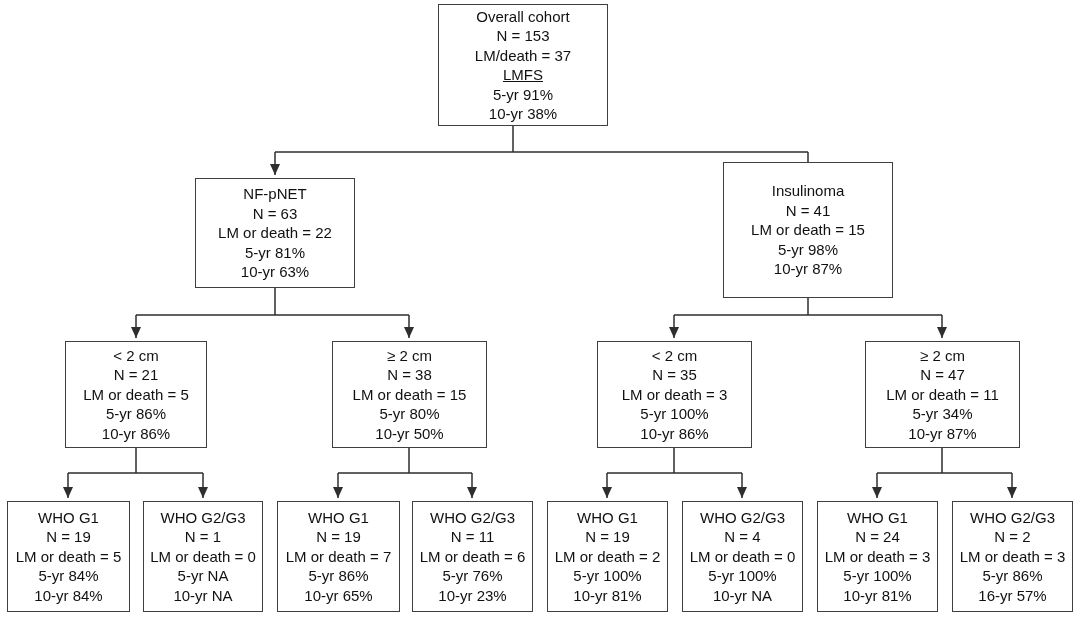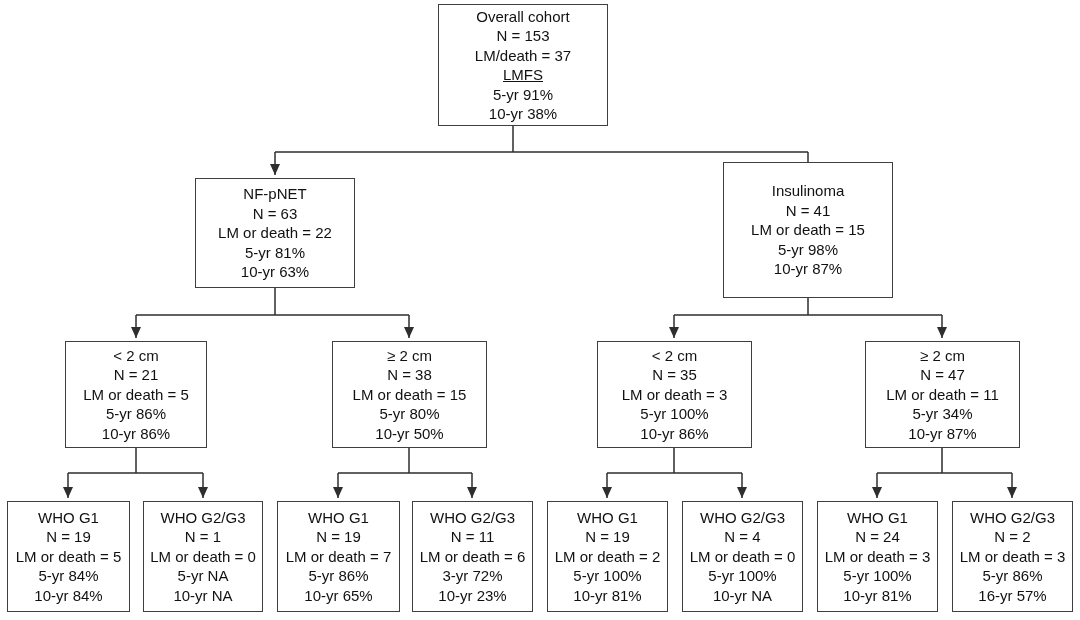--- a/index.html
+++ b/index.html
@@ -166,21 +166,21 @@
     <div class="bl">N = 19</div>
     <div class="bl">LM or death = 7</div>
     <div class="bl">5-yr 86%</div>
     <div class="bl">10-yr 65%</div>
   </div>
 
   <div class="box" style="left:412px;top:501px;width:121px;height:111px">
     <div class="bl">WHO G2/G3</div>
     <div class="bl">N = 11</div>
     <div class="bl">LM or death = 6</div>
-    <div class="bl">3-yr 72%</div>
+    <div class="bl">5-yr 76%</div>
     <div class="bl">10-yr 23%</div>
   </div>
 
   <div class="box" style="left:547px;top:501px;width:121px;height:111px">
     <div class="bl">WHO G1</div>
     <div class="bl">N = 19</div>
     <div class="bl">LM or death = 2</div>
     <div class="bl">5-yr 100%</div>
     <div class="bl">10-yr 81%</div>
   </div>

